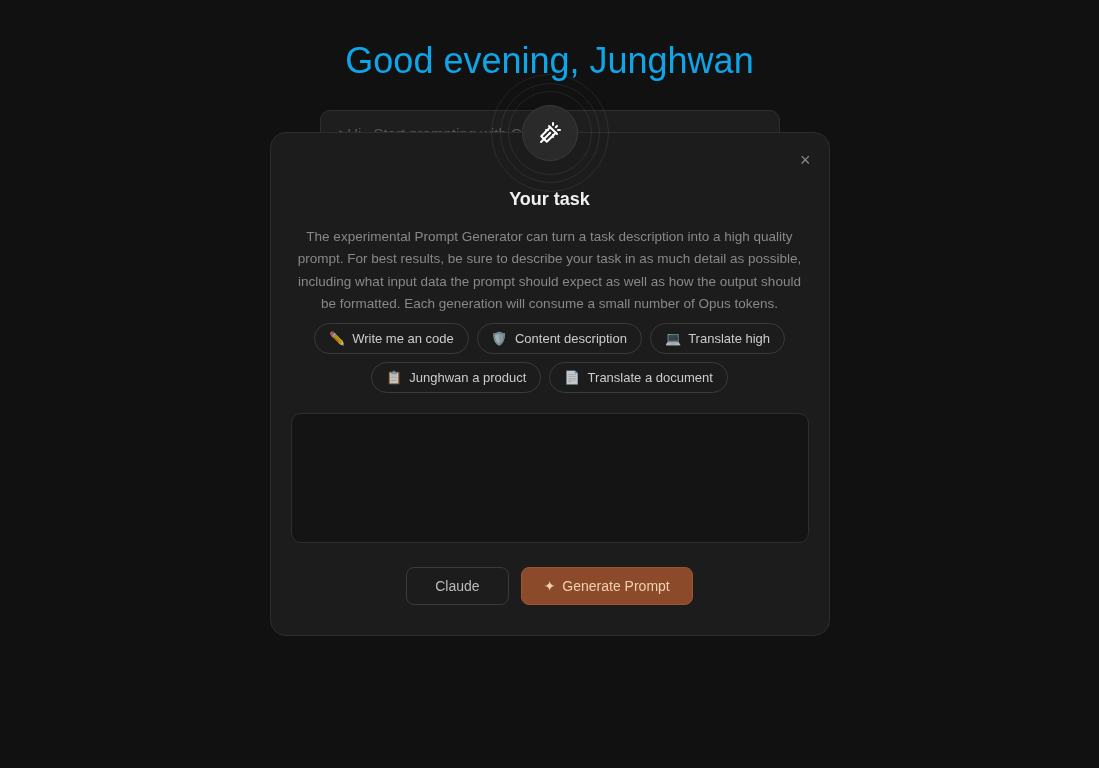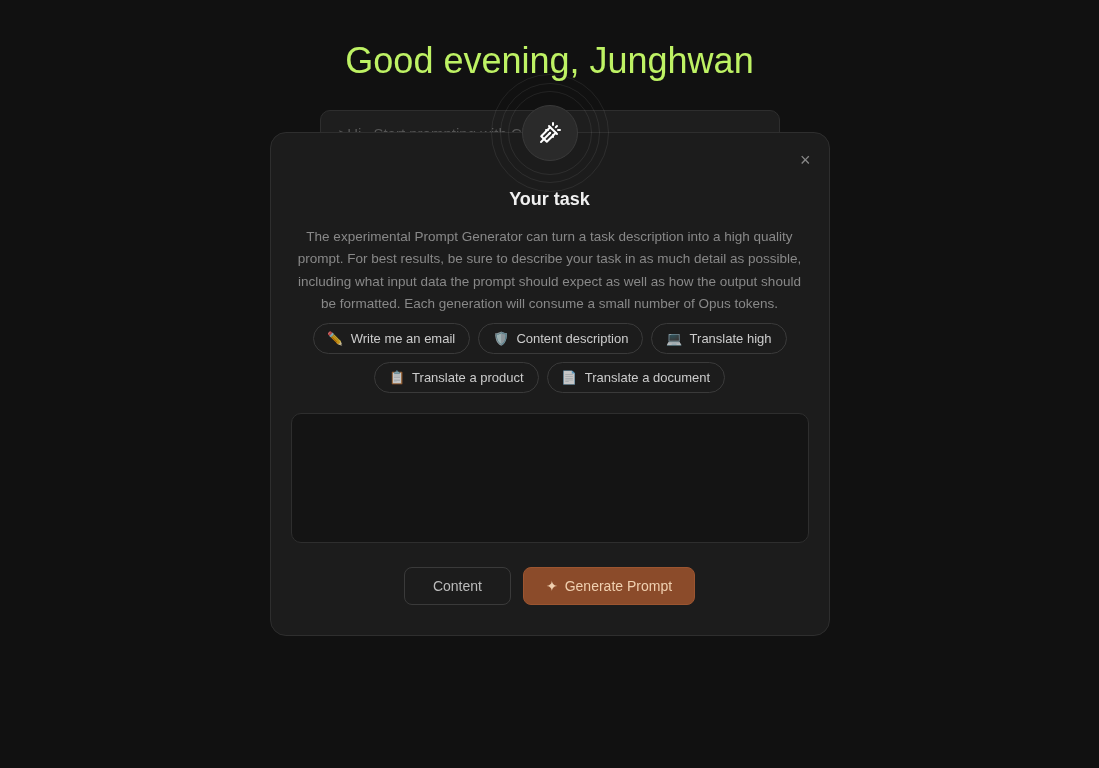--- a/index.html
+++ b/index.html
@@ -13,21 +13,21 @@
       flex-direction: column;
       align-items: center;
       justify-content: flex-start;
       padding-top: 40px;
       overflow: hidden;
       position: relative;
     }
 
     
     .greeting {
-      color: #bef264;
+      color: #0ea5e9;
       font-size: 36px;
       font-weight: 400;
       margin-bottom: 28px;
       z-index: 1;
       position: relative;
     }
 
     
     .input-row {
       width: 460px;
@@ -271,46 +271,46 @@
     <button class="modal-close">×</button>
 
     <div class="modal-content">
       <h2 class="modal-title">Your task</h2>
       <p class="modal-description">The experimental Prompt Generator can turn a task description into a high quality prompt. For best results, be sure to describe your task in as much detail as possible, including what input data the prompt should expect as well as how the output should be formatted. Each generation will consume a small number of Opus tokens.</p>
 
       
       <div class="chips-container">
         <button class="chip">
           <span class="chip-icon">✏️</span>
-          <span>Write me an email</span>
+          <span>Write me an code</span>
         </button>
         <button class="chip">
           <span class="chip-icon">🛡️</span>
           <span>Content description</span>
         </button>
         <button class="chip">
           <span class="chip-icon">💻</span>
           <span>Translate high</span>
         </button>
         <button class="chip">
           <span class="chip-icon">📋</span>
-          <span>Translate a product</span>
+          <span>Junghwan a product</span>
         </button>
         <button class="chip">
           <span class="chip-icon">📄</span>
           <span>Translate a document</span>
         </button>
       </div>
 
       
       <textarea class="modal-textarea" placeholder="" style=""></textarea>
 
       
       <div class="modal-footer">
-        <button class="btn-cancel">Content</button>
+        <button class="btn-cancel">Claude</button>
         <button class="btn-generate">
           <span class="sparkle">✦</span>
           <span>Generate Prompt</span>
         </button>
       </div>
     </div>
   </div>
 </div>
 
 </body></html>

